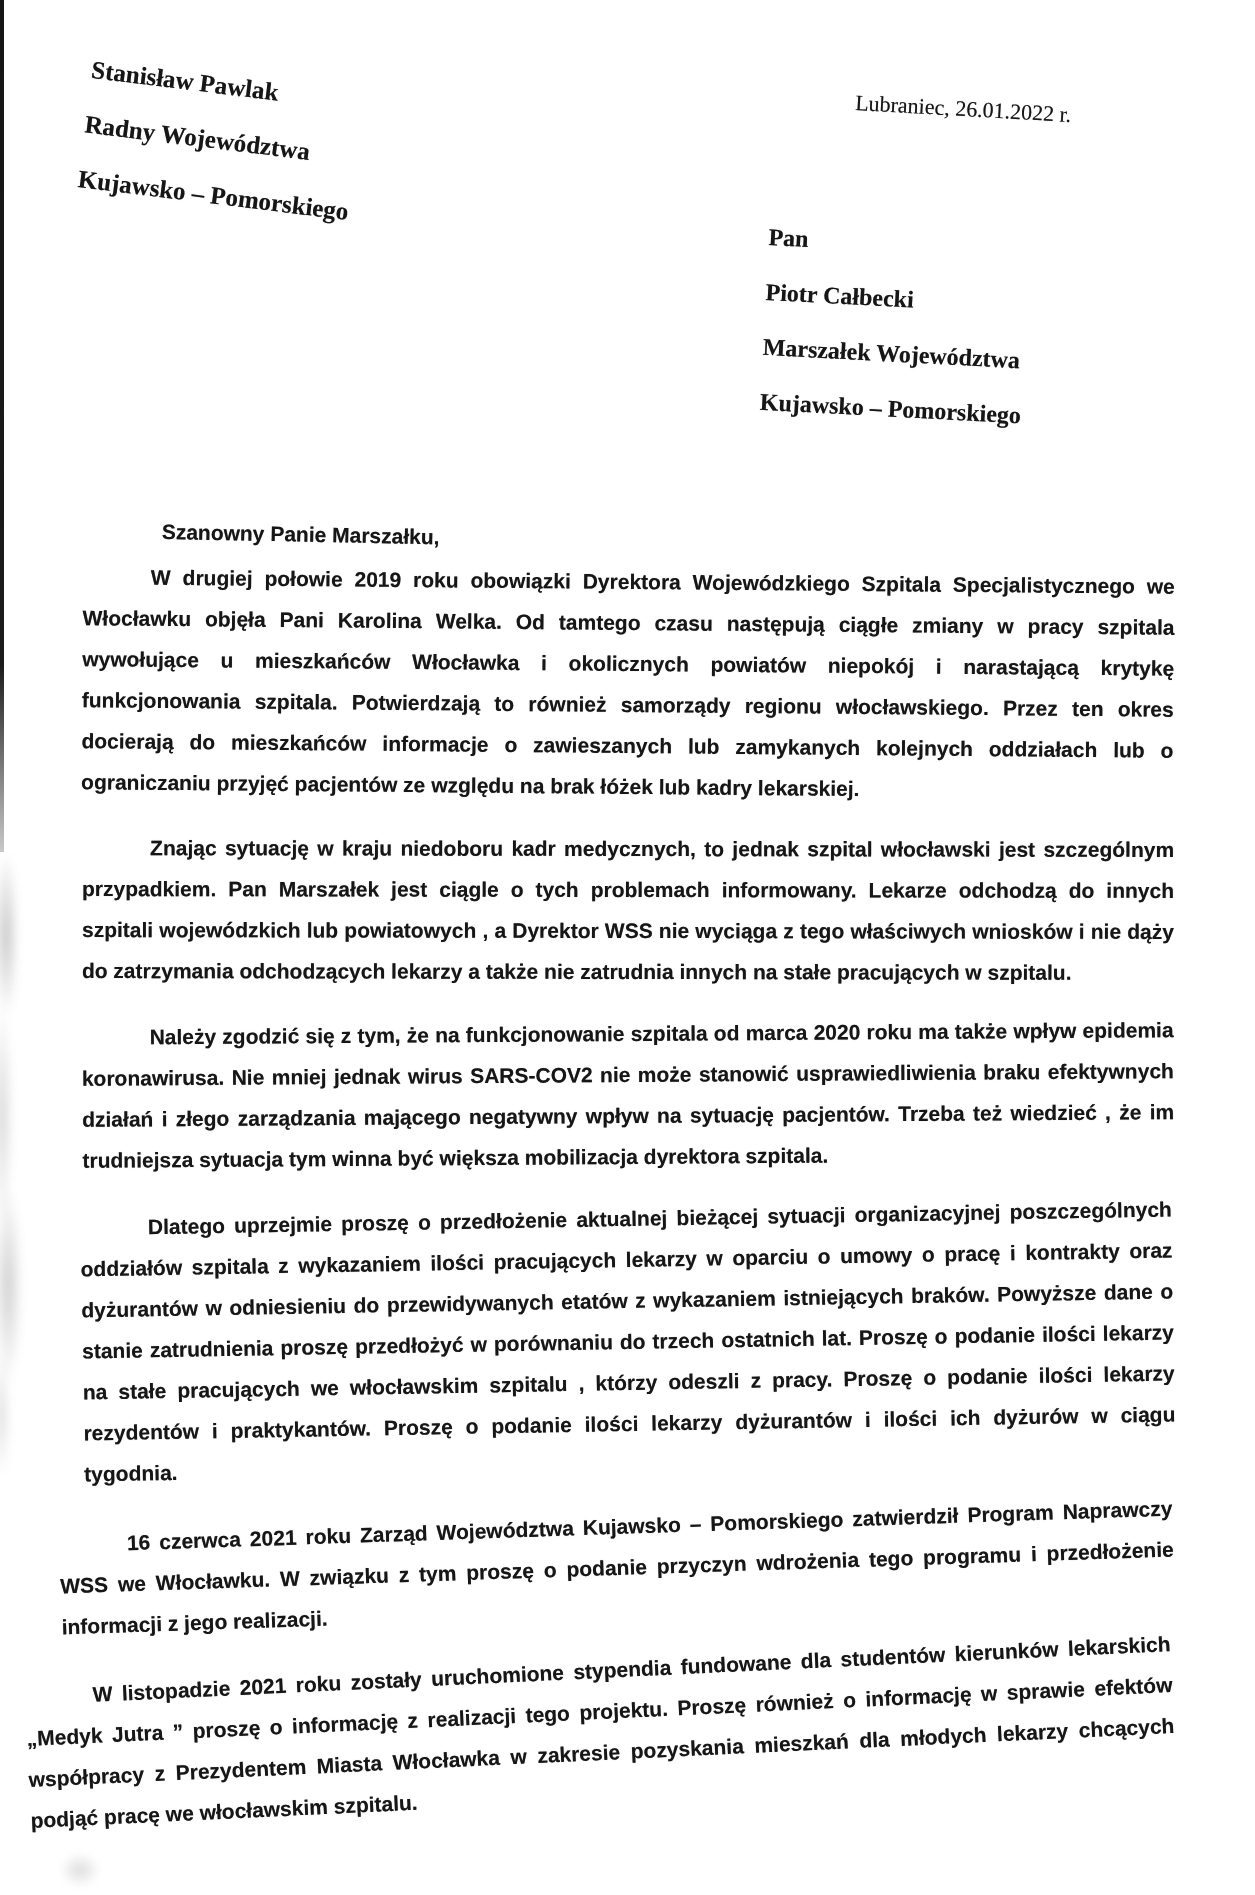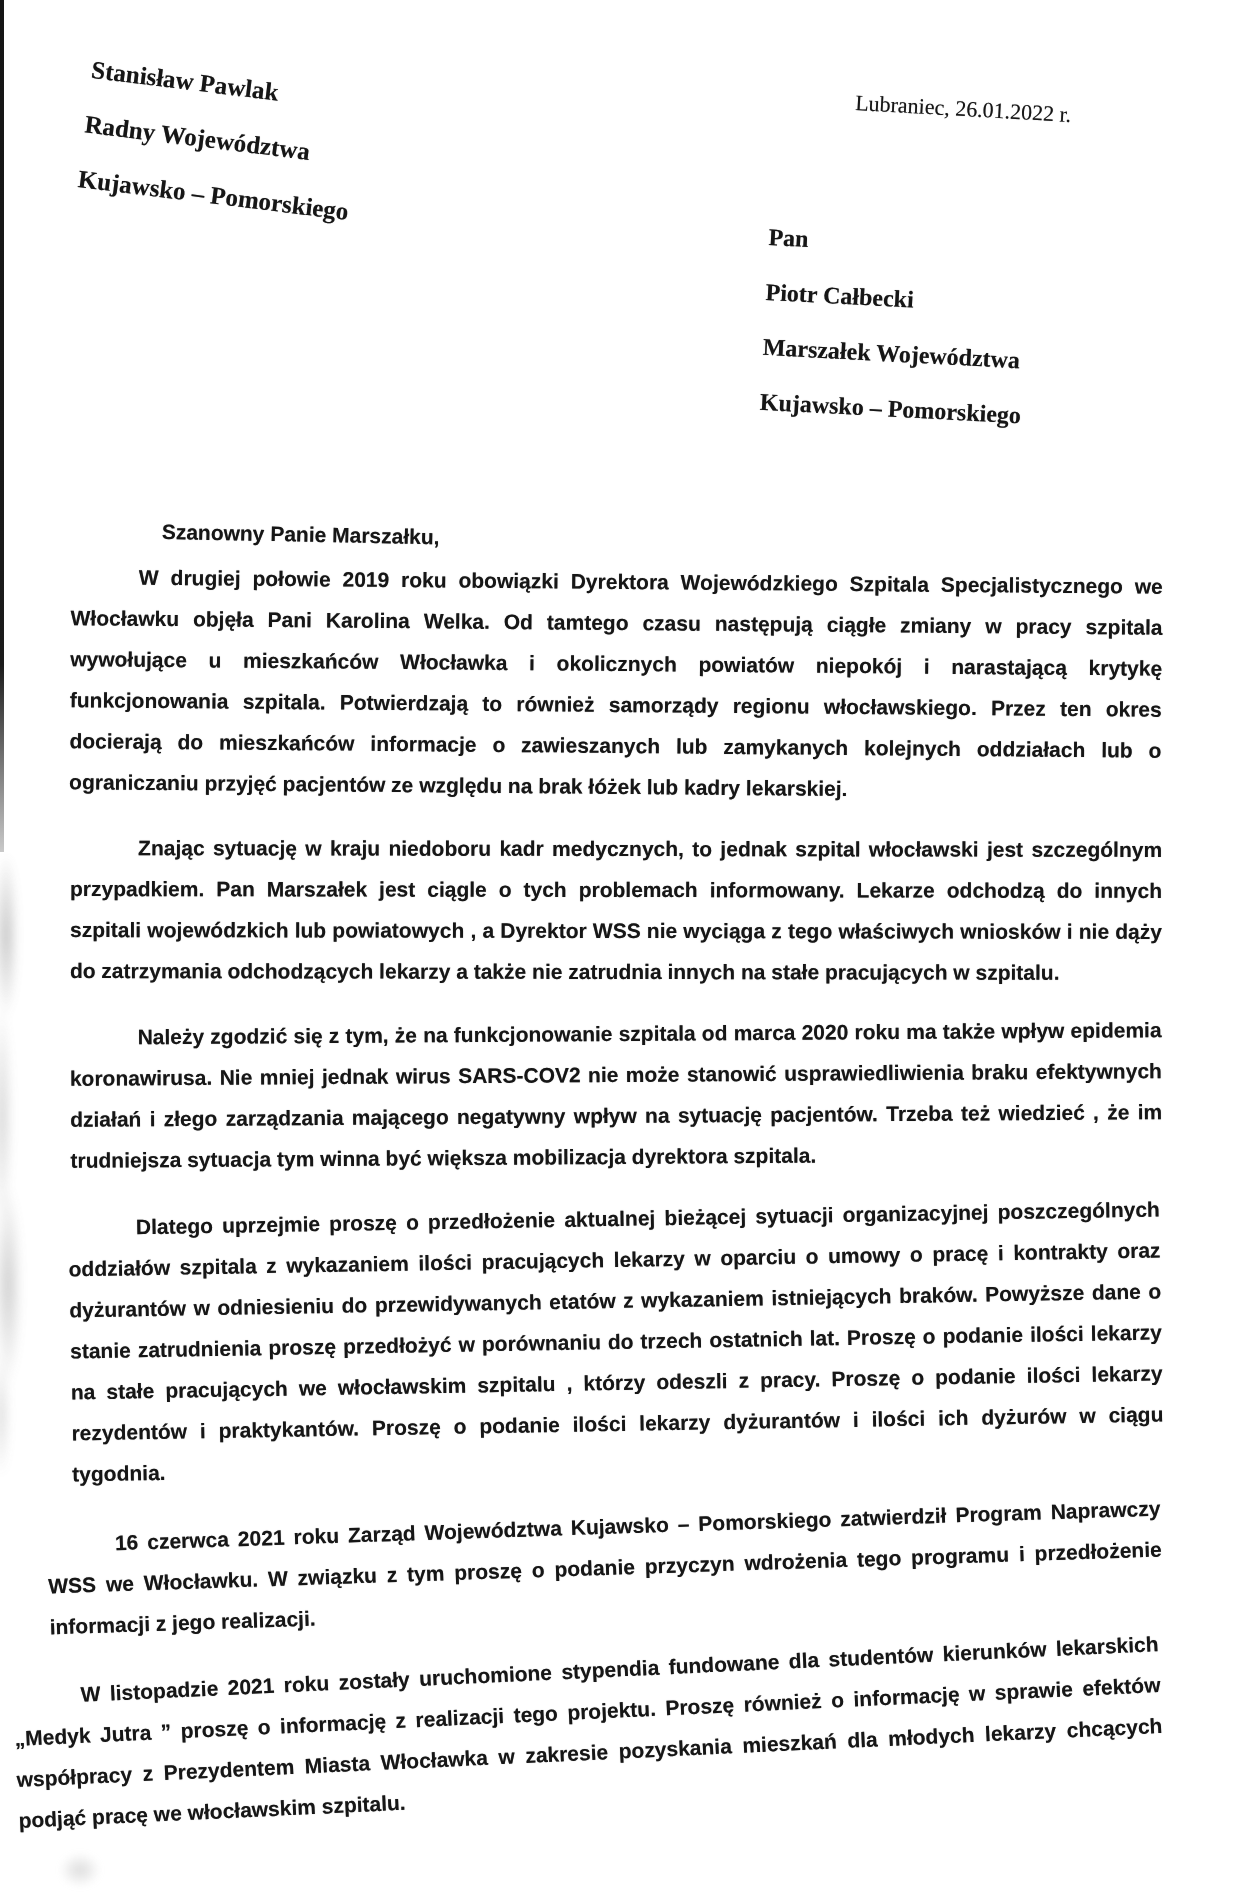--- a/index.html
+++ b/index.html
@@ -58,21 +58,21 @@
     white-space:nowrap;
   }
   .salutation{
     position:absolute;left:162px;top:520px;
     font-family:"Liberation Sans","DejaVu Sans",sans-serif;
     font-weight:bold;font-size:21px;
     transform:rotate(1.1deg);transform-origin:0 0;
     white-space:nowrap;
   }
   .body-text{
-    position:absolute;left:70px;top:561px;width:1092px;
+    position:absolute;left:82px;top:561px;width:1092px;
     font-family:"Liberation Sans","DejaVu Sans",sans-serif;
     font-weight:bold;font-size:21px;line-height:41px;
   }
   .body-text p{
     margin:0 0 21px 0;
     text-align:justify;
     text-indent:68px;
   }
   .rot-p1{transform:rotate(.5deg);}
   .rot-p2{transform:rotate(.1deg);}

